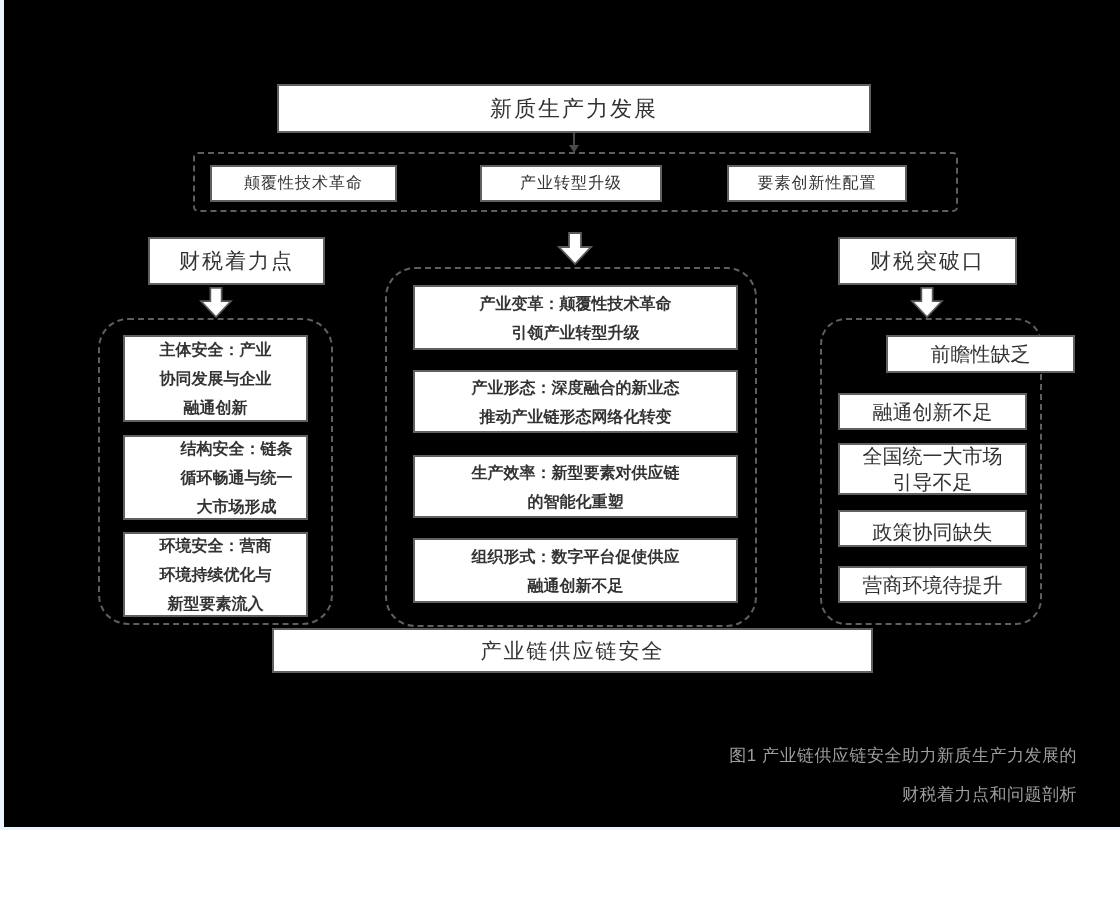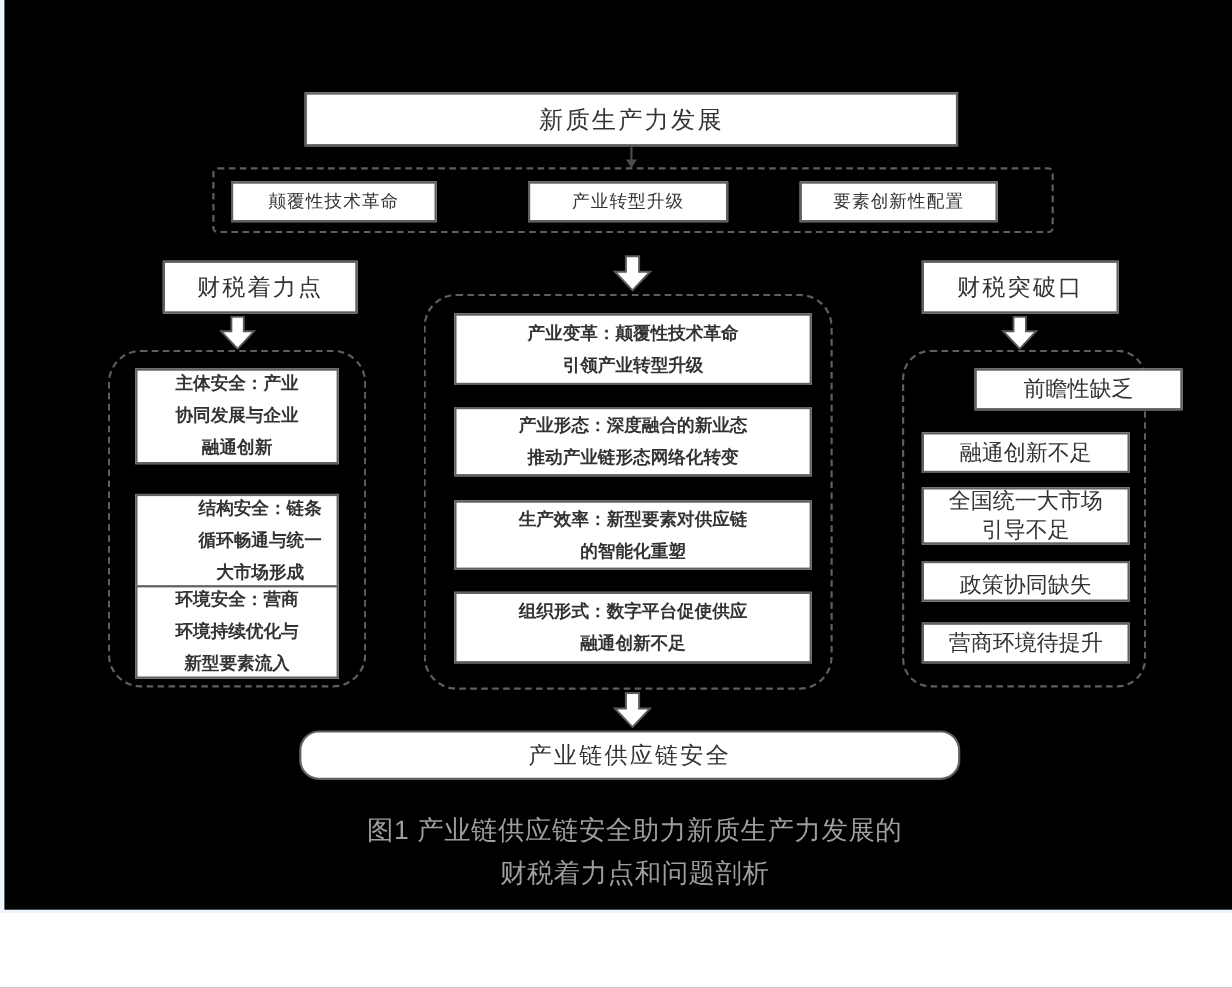--- a/index.html
+++ b/index.html
@@ -51,23 +51,23 @@
   .thin-arrow-head {
     position: absolute; width: 0; height: 0;
     border-left: 5px solid transparent;
     border-right: 5px solid transparent;
     border-top: 8px solid #4a4a4a;
   }
   .block-arrow { position: absolute; }
   .caption {
     position: absolute;
     left: 77px; top: 736px; width: 1000px;
-    text-align: center;
+    text-align: right;
     font-family: "Liberation Sans", "DejaVu Sans", sans-serif;
-    font-size: 24px;
+    font-size: 17px;
     line-height: 39px;
     color: #9e9e9e;
     letter-spacing: 0.5px;
   }
 </style>
 </head>
 <body>
 
 <div class="page">
   <div class="edge-strip-left"></div>
@@ -98,21 +98,21 @@
   <svg class="block-arrow" style="left:198px; top:287px;" width="36" height="31" viewBox="0 0 36 33">
     <polygon points="12,1 24,1 24,15 34,15 18,32 2,15 12,15" fill="#ffffff" stroke="#5a5a5a" stroke-width="1.8"></polygon>
   </svg>
 
   <div class="dashed-container rounded" style="left:98px; top:318px; width:235px; height:307px;"></div>
   <div class="box fs-item" style="left:123px; top:335px; width:185px; height:87px;">
     <div>主体安全：产业</div>
     <div>协同发展与企业</div>
     <div>融通创新</div>
   </div>
-  <div class="box fs-item" style="left:123px; top:449px; width:185px; height:85px;padding-left:42px;">
+  <div class="box fs-item" style="left:123px; top:435px; width:185px; height:85px;padding-left:42px;">
     <div>结构安全：链条</div>
     <div>循环畅通与统一</div>
     <div>大市场形成</div>
   </div>
   <div class="box fs-item" style="left:123px; top:532px; width:185px; height:85px;">
     <div>环境安全：营商</div>
     <div>环境持续优化与</div>
     <div>新型要素流入</div>
   </div>
 
@@ -161,21 +161,21 @@
     <div>政策协同缺失</div>
   </div>
   <div class="box fs-item-sm" style="left:838px; top:566px; width:189px; height:37px;">
     <div>营商环境待提升</div>
   </div>
 
   <svg class="block-arrow" style="left:557px; top:629px;" width="36" height="33" viewBox="0 0 36 33">
     <polygon points="12,1 24,1 24,15 34,15 18,32 2,15 12,15" fill="#ffffff" stroke="#5a5a5a" stroke-width="1.8"></polygon>
   </svg>
 
-  <div class="box fs-bottom" style="left:272px; top:664px; width:601px; height:45px;border-radius:18px;">
+  <div class="box fs-bottom" style="left:272px; top:628px; width:601px; height:45px;">
     <div>产业链供应链安全</div>
   </div>
 
   <div class="caption">
     <div>图1 产业链供应链安全助力新质生产力发展的</div>
     <div>财税着力点和问题剖析</div>
   </div>
 </div>
 
 </body></html>

